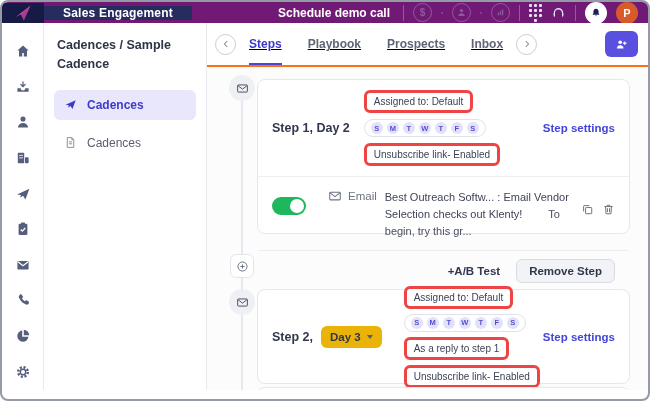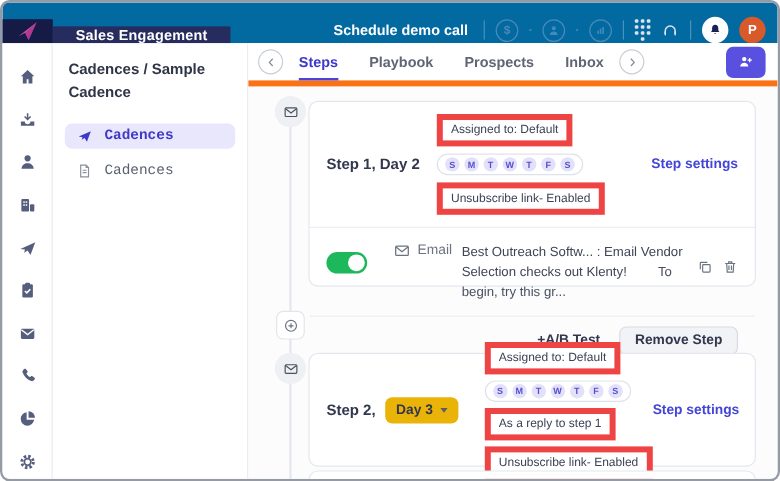--- a/index.html
+++ b/index.html
@@ -1,21 +1,21 @@
 <!DOCTYPE html>
 <html><head>
 <meta charset="utf-8">
 <style>
   * { margin:0; padding:0; box-sizing:border-box; }
   html,body { background:#fff; font-family:"Liberation Sans", sans-serif; }
   .window{ width:650px; height:401px; border:2px solid #959ba4; border-radius:8px;
            overflow:hidden; background:#fff; position:relative; }
 
   
-  .topbar{ height:34px; background:#0369a1; display:flex; align-items:flex-end; color:#fff; }
+  .topbar{ height:21px; background:#701a75; display:flex; align-items:center; color:#fff; }
   .logo-block{ width:42px; background:#161b46; display:grid; place-items:center; flex:0 0 auto; cursor:pointer; }
   .title-strip{ width:148px; background:#272c5e; display:grid; place-items:center;
                 font-size:12px; font-weight:bold; letter-spacing:.2px; flex:0 0 auto; }
   .topbar-right{ margin-left:auto; display:flex; align-items:center; gap:9px; padding-right:10px; }
   .schedule{ font-size:12px; font-weight:bold; margin-right:4px; cursor:pointer; white-space:nowrap; }
   .vdiv{ width:1px; height:16px; background:rgba(255,255,255,.28); }
   .circle-icon{ width:19px; height:19px; border-radius:50%; border:1.4px solid #b8bedf; color:#b8bedf;
                 display:grid; place-items:center; font-size:10px; font-weight:bold; opacity:.38; cursor:pointer; }
   .tinydot{ width:2px; height:2px; border-radius:50%; background:#b8bedf; opacity:.3; }
   .dialpad{ display:grid; grid-template-columns:repeat(3,3px); grid-auto-rows:3px; gap:2px; cursor:pointer; }
@@ -30,30 +30,30 @@
   
   .body-row{ display:flex; height:367px; }
 
   .iconbar{ width:42px; flex:0 0 auto; background:#fff; border-right:1px solid #e7e9ee;
             display:flex; flex-direction:column; align-items:center; padding:20px 0 10px; gap:19px; color:#565e7d; }
   .iconbar .ic{ width:17px; height:17px; display:grid; place-items:center; cursor:pointer; }
   .iconbar .ic:last-child{ margin-top:auto; }
 
   .panel{ width:163px; flex:0 0 auto; background:#fff; border-right:1px solid #e7e9ee; padding:13px 10px; }
   .breadcrumb{ font-size:12.5px; font-weight:bold; color:#2f3447; line-height:1.55; margin-bottom:15px; padding-left:3px; }
-  .panel-item{ height:21px; display:flex; align-items:center; gap:10px; padding:0 10px; border-radius:6px;
-               font-size:12px; color:#5a6070; cursor:pointer; margin-bottom:8px;font-family:Liberation Mono, monospace; }
+  .panel-item{ height:30px; display:flex; align-items:center; gap:10px; padding:0 10px; border-radius:6px;
+               font-size:12px; color:#5a6070; cursor:pointer; margin-bottom:8px; }
   .panel-item .p-ic{ display:grid; place-items:center; color:#8a8f9c; }
   .panel-item.active{ background:#e9e7fc; color:#4038c7; font-weight:bold; }
   .panel-item.active .p-ic{ color:#4038c7; }
 
   
   .content{ flex:1; background:#fcfcfd; display:flex; flex-direction:column; min-width:0; }
-  .tabbar{ height:36px; background:#fff; border-bottom:5px solid #f97316; display:flex; align-items:stretch;
-           padding:0 10px 0 8px; flex:0 0 auto; }
+  .tabbar{ height:44px; background:#fff; border-bottom:2px solid #f97316; display:flex; align-items:stretch;
+           padding:0 10px 0 8px; flex:0 0 auto;text-decoration:underline; }
   .nav-circle{ width:21px; height:21px; border-radius:50%; border:1px solid #c9cdd4; background:#fff; color:#8a8f99;
                display:grid; place-items:center; align-self:center; cursor:pointer; }
   .tab{ font-size:12px; font-weight:bold; color:#5f6575; display:flex; align-items:center;
         margin:0 13px; border-bottom:2.5px solid transparent; padding-top:2px; cursor:pointer; }
   .tab.active{ color:#3d39c8; border-bottom-color:#4a45d4; }
   .add-btn{ margin-left:auto; align-self:center; background:#5a50e0; color:#fff; border:none; border-radius:6px;
             height:26px; padding:0 10px; font-size:11.5px; font-weight:bold; display:flex; align-items:center; gap:6px;
             cursor:pointer; font-family:inherit; }
 
   .steps-area{ position:relative; flex:1; overflow:hidden; padding-top:12px; }
@@ -65,21 +65,21 @@
              border:1px solid #e2e5ea; background:#fff; color:#6b7280; display:grid; place-items:center; cursor:pointer; }
 
   .card{ width:373px; margin-left:50px; background:#fff; border:1px solid #e4e7ed; border-radius:8px; position:relative; }
   .card1{ height:155px; }
   .card2{ height:95px; margin-top:55px; }
   .card-partial{ height:18px; margin-top:3px; border-radius:8px 8px 0 0; }
 
   .c-head{ display:flex; align-items:center; padding:10px 14px; }
   .step-title{ font-size:12.5px; font-weight:bold; color:#32374e; white-space:nowrap; }
   .chips{ display:flex; flex-wrap:wrap; gap:6px; margin-left:14px; width:200px; }
-  .chip{ border:5px solid #ef4444; border-radius:0; background:#fff; padding:3px 7px; font-size:10px;
+  .chip{ border:3px solid #ef4444; border-radius:6px; background:#fff; padding:3px 7px; font-size:10px;
          color:#3c4257; white-space:nowrap; }
   .days-pill{ border:1px solid #dfe3e9; border-radius:12px; padding:2px 6px; display:flex; gap:4px; align-items:center; background:#fff; }
   .day{ width:12px; height:12px; border-radius:50%; background:#e3e0fa; color:#5650cf; font-size:7.5px;
         font-weight:bold; display:grid; place-items:center; }
   .settings-link{ margin-left:auto; font-size:11.5px; font-weight:bold; color:#4245d8; cursor:pointer; white-space:nowrap; }
 
   .email-row{ border-top:1px solid #eceef2; padding:12px 14px 10px; display:flex; align-items:flex-start; }
   .toggle{ width:34px; height:18px; border-radius:9px; background:#1eb85c; position:relative; flex:0 0 auto;
            margin-top:8px; cursor:pointer; }
   .toggle::after{ content:""; position:absolute; right:2px; top:2px; width:14px; height:14px; border-radius:50%; background:#fff; }

